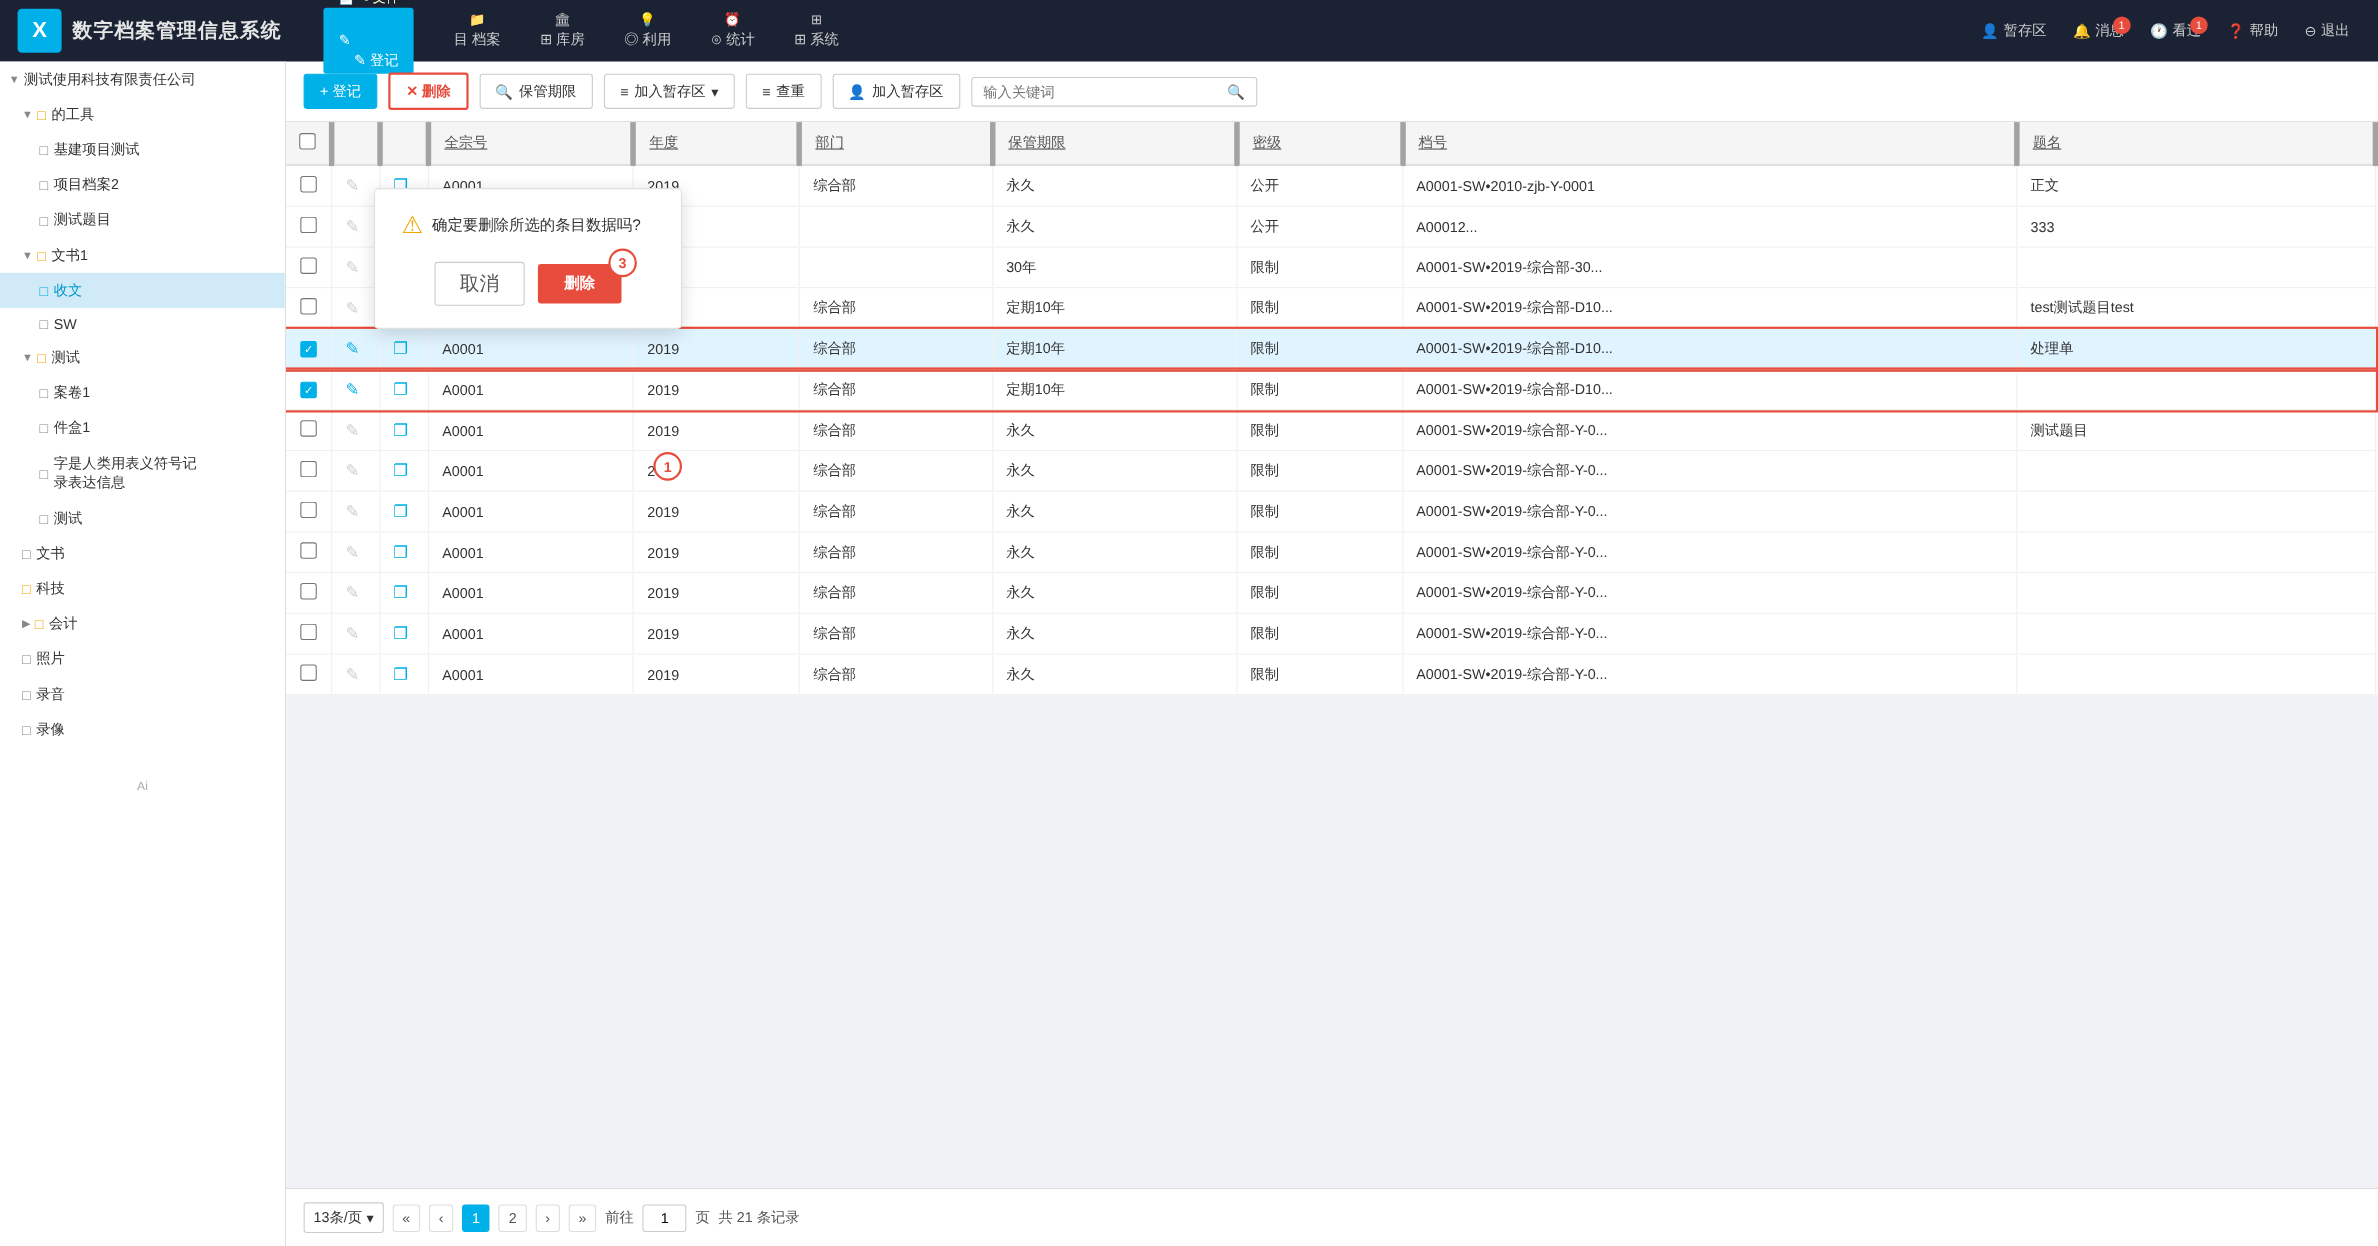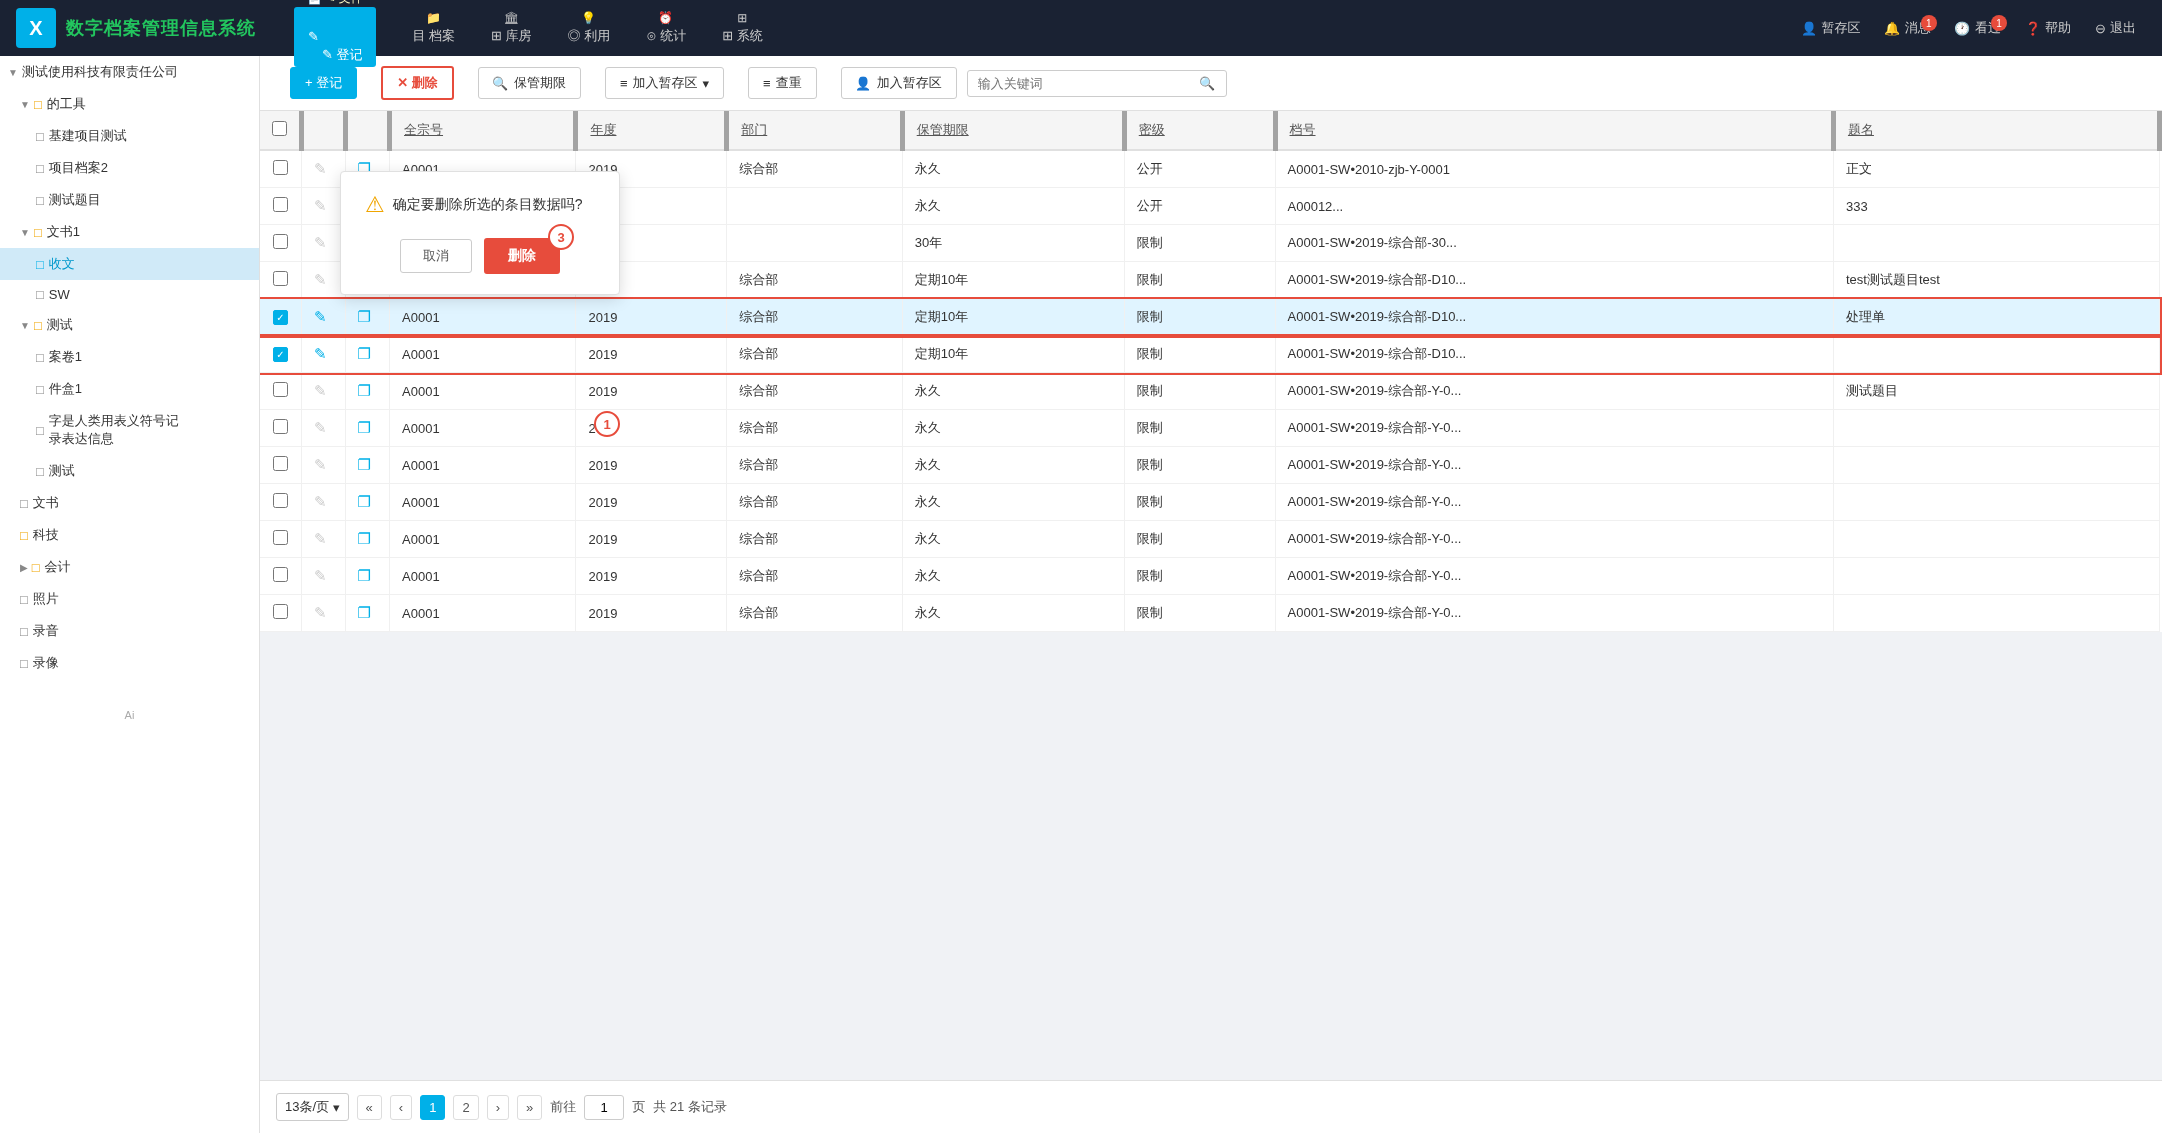--- a/index.html
+++ b/index.html
@@ -29,21 +29,21 @@
       display: flex;
       align-items: center;
       justify-content: center;
       font-size: 20px;
       font-weight: bold;
       color: #fff;
     }
     .logo-title {
       font-size: 18px;
       font-weight: bold;
-      color: #22c55e;
+      color: #e5e5e5;
       letter-spacing: 1px;
     }
     .nav-items {
       display: flex;
       align-items: center;
       flex: 1;
       gap: 0;
     }
     .nav-item {
       display: flex;
@@ -164,21 +164,20 @@
       display: flex;
       align-items: center;
       gap: 5px;
       padding: 6px 14px;
       border-radius: 3px;
       border: 1px solid #ccc;
       background: #fff;
       cursor: pointer;
       font-size: 13px;
       color: #333;
-      margin-left: 14px;
     }
     .btn-primary { background: #00b0e8; color: #fff; border-color: #00b0e8; }
     .btn-danger { background: #fff; color: #e74c3c; border: 2px solid #e74c3c; font-weight: bold; }
     .search-box {
       display: flex;
       align-items: center;
       border: 1px solid #ccc;
       border-radius: 3px;
       padding: 5px 10px;
       flex: 1;
@@ -317,21 +316,21 @@
       align-items: center;
       gap: 12px;
       justify-content: center;
     }
     .btn-cancel {
       padding: 7px 22px;
       border: 1px solid #ccc;
       background: #fff;
       border-radius: 3px;
       cursor: pointer;
-      font-size: 13px;
+      font-size: 18px;
       color: #555;
     }
     .btn-confirm-delete {
       padding: 7px 22px;
       background: #e74c3c;
       color: #fff;
       border: 2px solid #e74c3c;
       border-radius: 3px;
       cursor: pointer;
       font-size: 14px;

